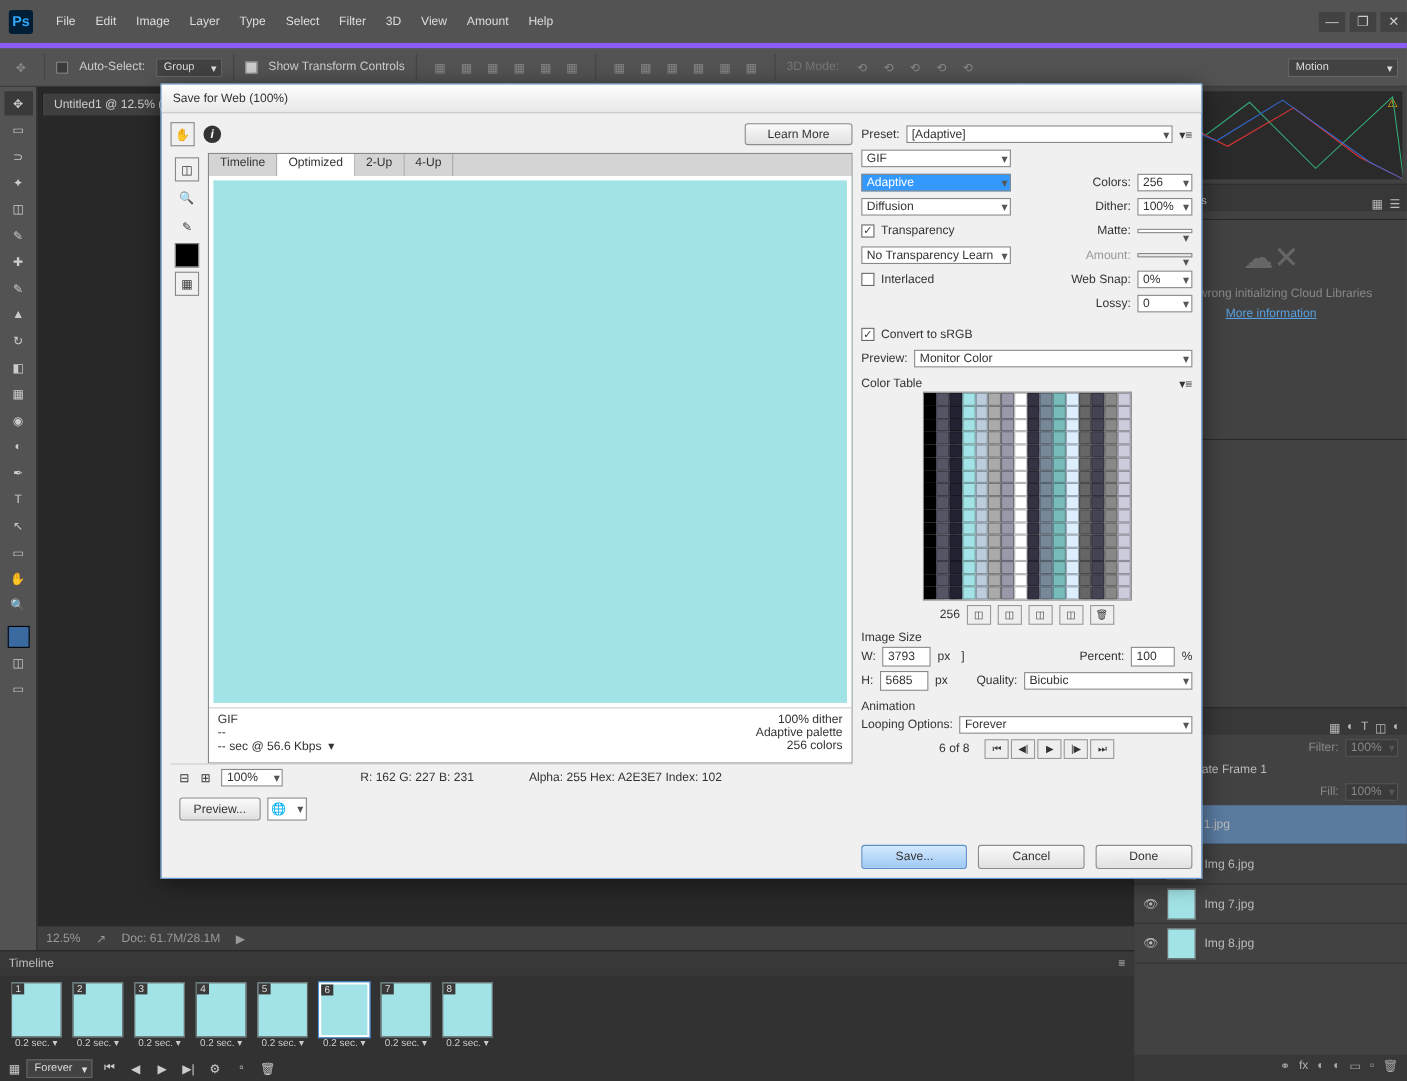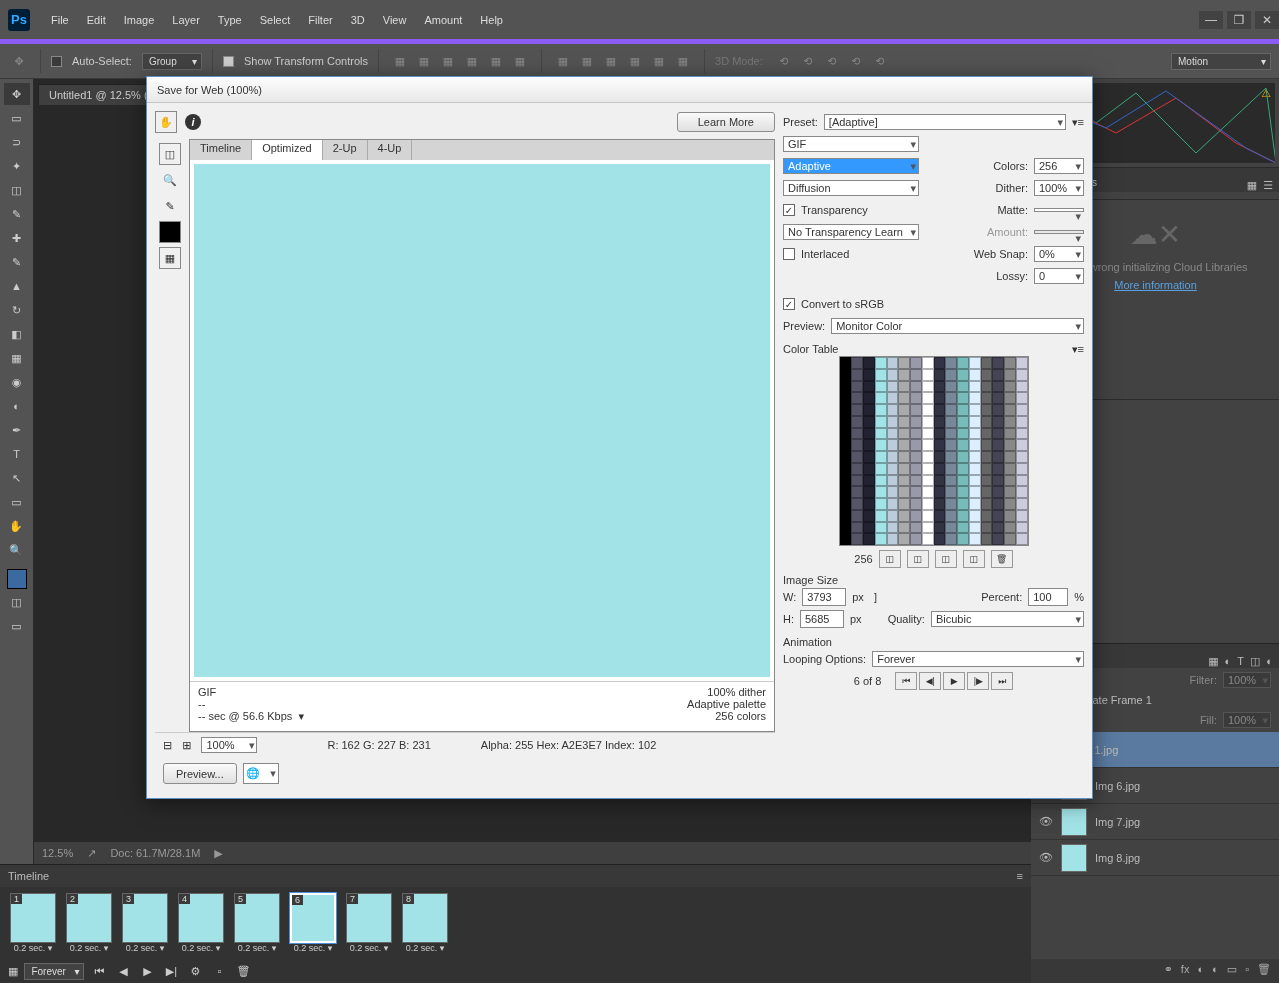--- a/index.html
+++ b/index.html
@@ -740,13 +740,18 @@
         <div class="anim-nav">
           <span class="anim-btn">⏮</span>
           <span class="anim-btn">◀|</span>
           <span class="anim-btn">▶</span>
           <span class="anim-btn">|▶</span>
           <span class="anim-btn">⏭</span>
         </div>
       </div>
     </div>
   </div>
+  <div class="dlg-buttons">
+    <button class="dlg-btn primary">Save...</button>
+    <button class="dlg-btn">Cancel</button>
+    <button class="dlg-btn">Done</button>
+  </div>
 </div>
 
 </body></html>

